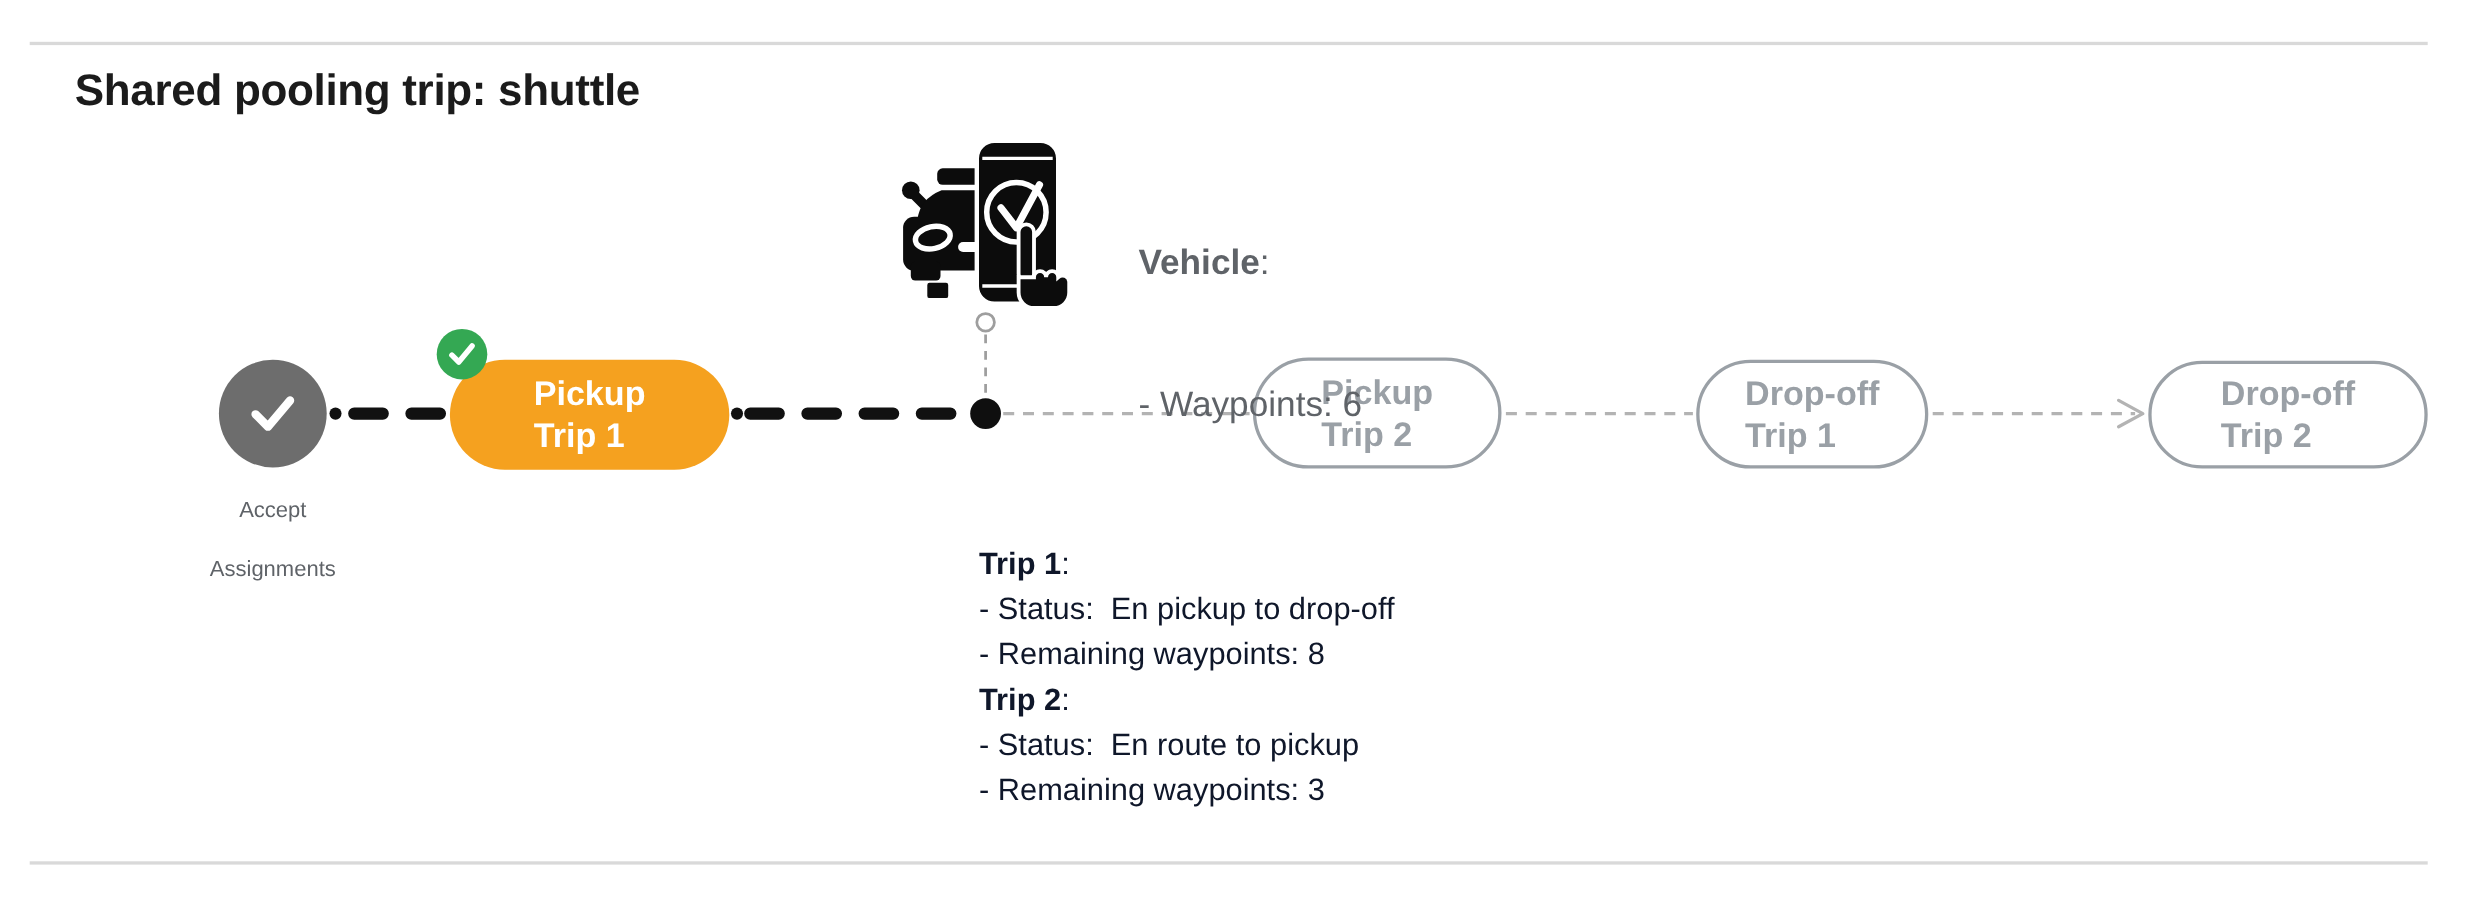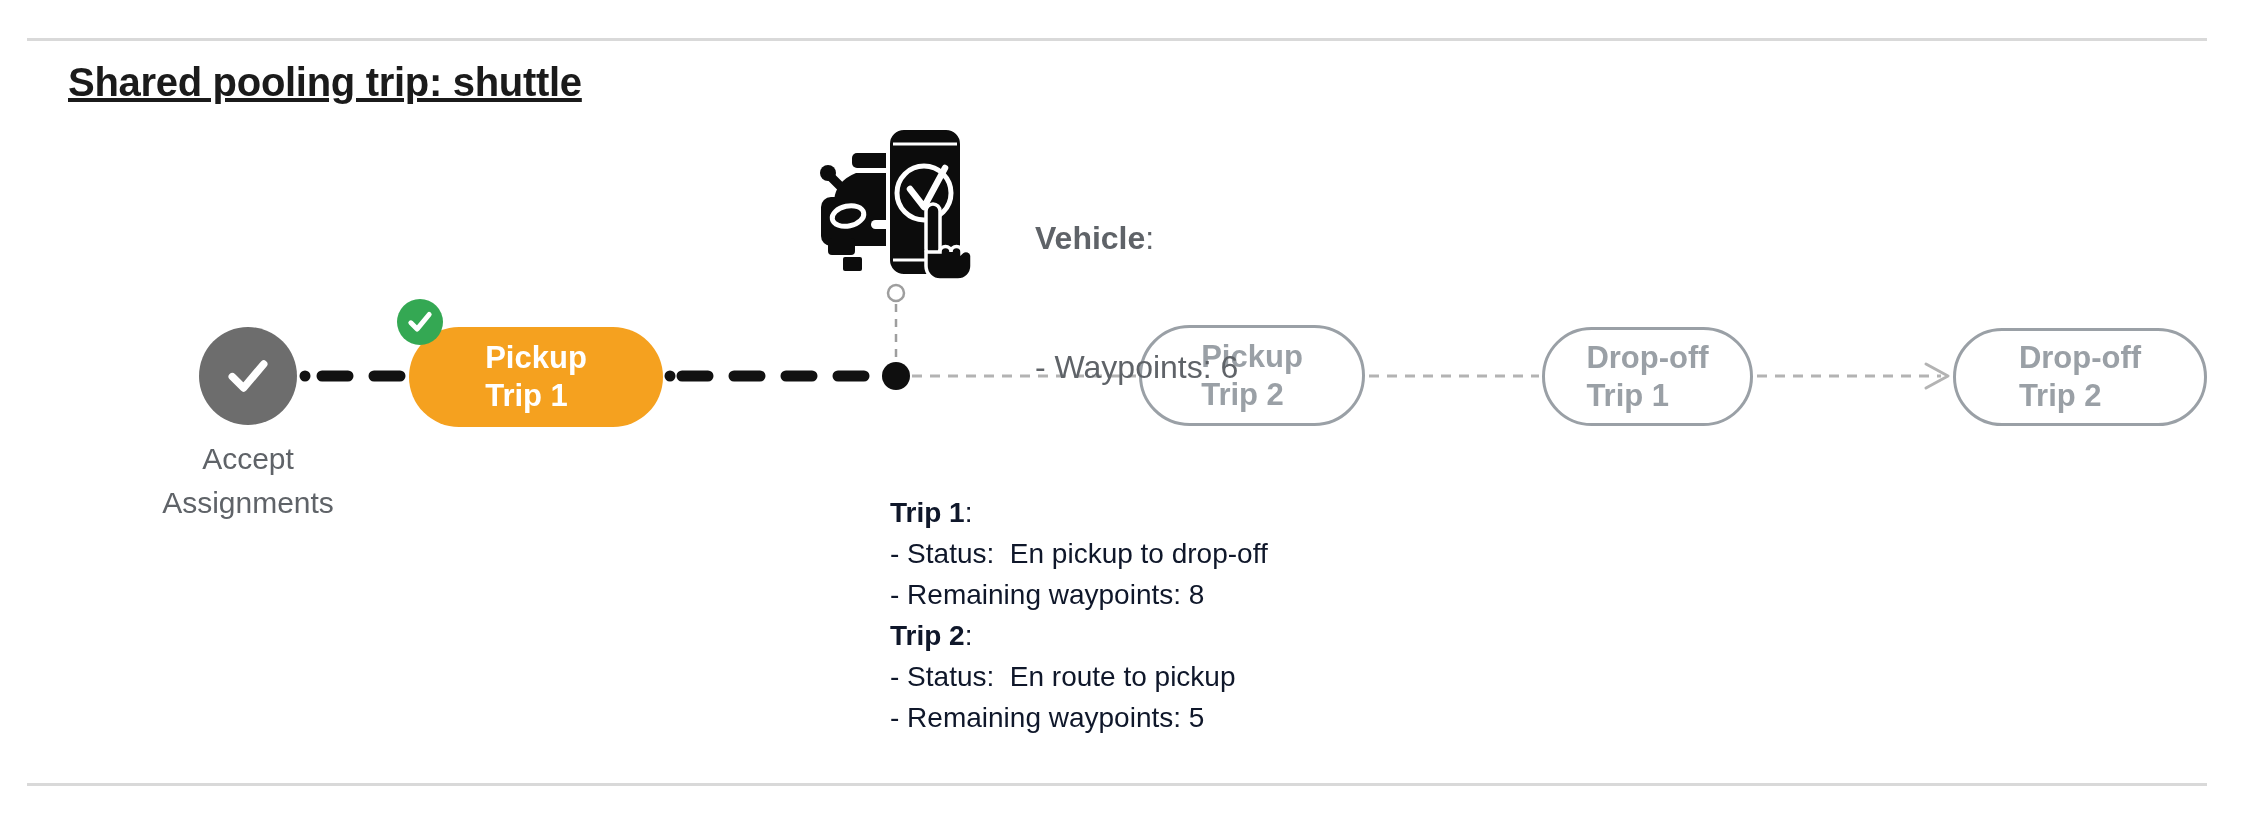--- a/index.html
+++ b/index.html
@@ -4,30 +4,30 @@
 <style>
   html,body{margin:0;padding:0;background:#fff;}
   body{width:2245px;height:825px;font-family:"Liberation Sans",sans-serif;}
   .stage{position:relative;width:2245px;height:825px;background:#fff;overflow:hidden;}
 
   .rule{position:absolute;left:27px;width:2180px;height:3px;background:#d9d9d9;}
   .rule.top{top:38px;}
   .rule.bottom{top:783px;}
 
   .page-title{position:absolute;left:68px;top:60px;font-size:40px;font-weight:bold;
-    color:#1b1b1b;letter-spacing:-0.3px;white-space:pre;text-decoration:underline;}
+    color:#1b1b1b;letter-spacing:-0.3px;white-space:pre;}
 
   .overlay-svg{position:absolute;left:0;top:0;width:2245px;height:825px;pointer-events:none;}
 
   .node-circle{position:absolute;left:199px;top:327px;width:98px;height:98px;border-radius:50%;
     background:#6d6d6d;display:flex;align-items:center;justify-content:center;}
   .node-circle svg{display:block;}
 
   .node-label{position:absolute;left:113px;top:437px;width:270px;text-align:center;
-    font-size:30px;line-height:44px;color:#5f6368;white-space:pre-line;}
+    font-size:20px;line-height:54px;color:#5f6368;white-space:pre-line;}
 
   .pill{position:absolute;box-sizing:border-box;border-radius:60px;display:flex;align-items:center;
     justify-content:center;text-align:left;font-weight:bold;font-size:31px;line-height:38px;
     white-space:pre-line;}
   .pill.current{background:#f5a11f;color:#ffffff;}
   .pill.pending{background:#ffffff;border:3px solid #9aa0a6;color:#9aa0a6;}
 
   .badge{position:absolute;left:397px;top:299px;width:46px;height:46px;border-radius:50%;
     background:#34a853;display:flex;align-items:center;justify-content:center;z-index:3;}
 
@@ -132,16 +132,16 @@
     <div><span class="b">Vehicle</span><span>:</span></div>
     <div>- Waypoints: 6</div>
   </div>
 
   <div class="trip-panel">
     <div><span class="b">Trip 1</span><span>:</span></div>
     <div>- Status:  En pickup to drop-off</div>
     <div>- Remaining waypoints: 8</div>
     <div><span class="b">Trip 2</span><span>:</span></div>
     <div>- Status:  En route to pickup</div>
-    <div>- Remaining waypoints: 5</div>
+    <div>- Remaining waypoints: 3</div>
   </div>
 
 </div>
 
 </body></html>

